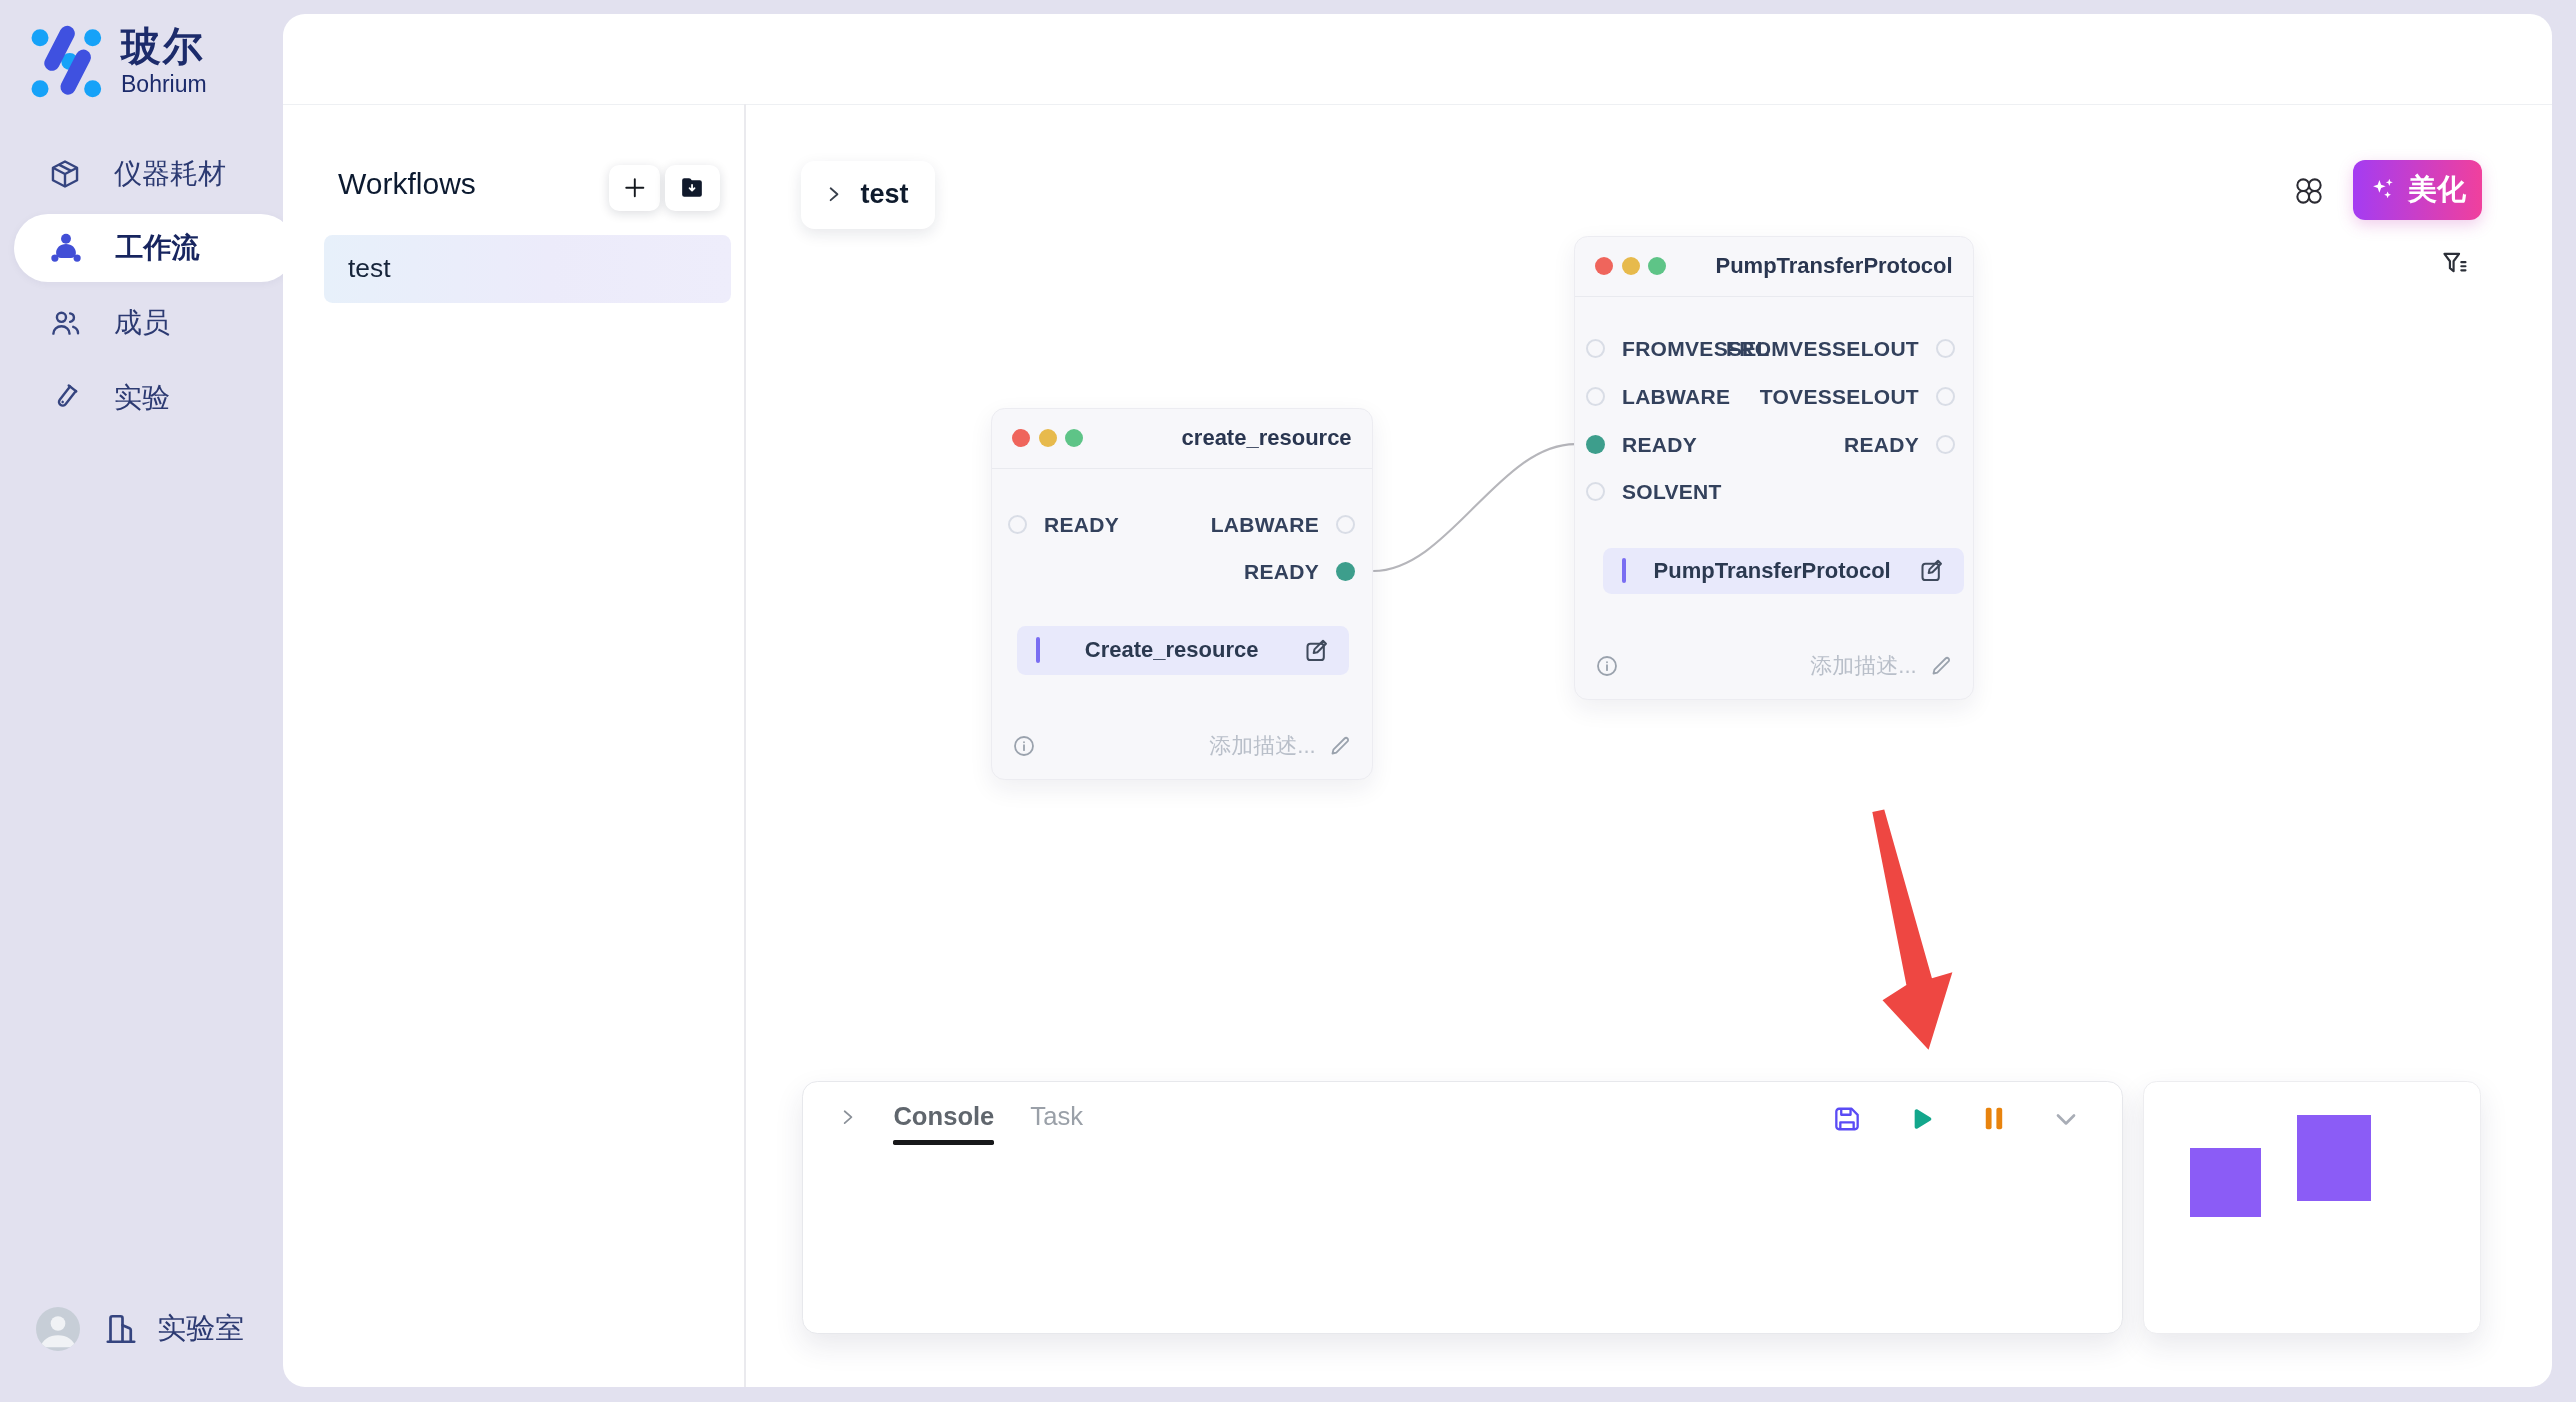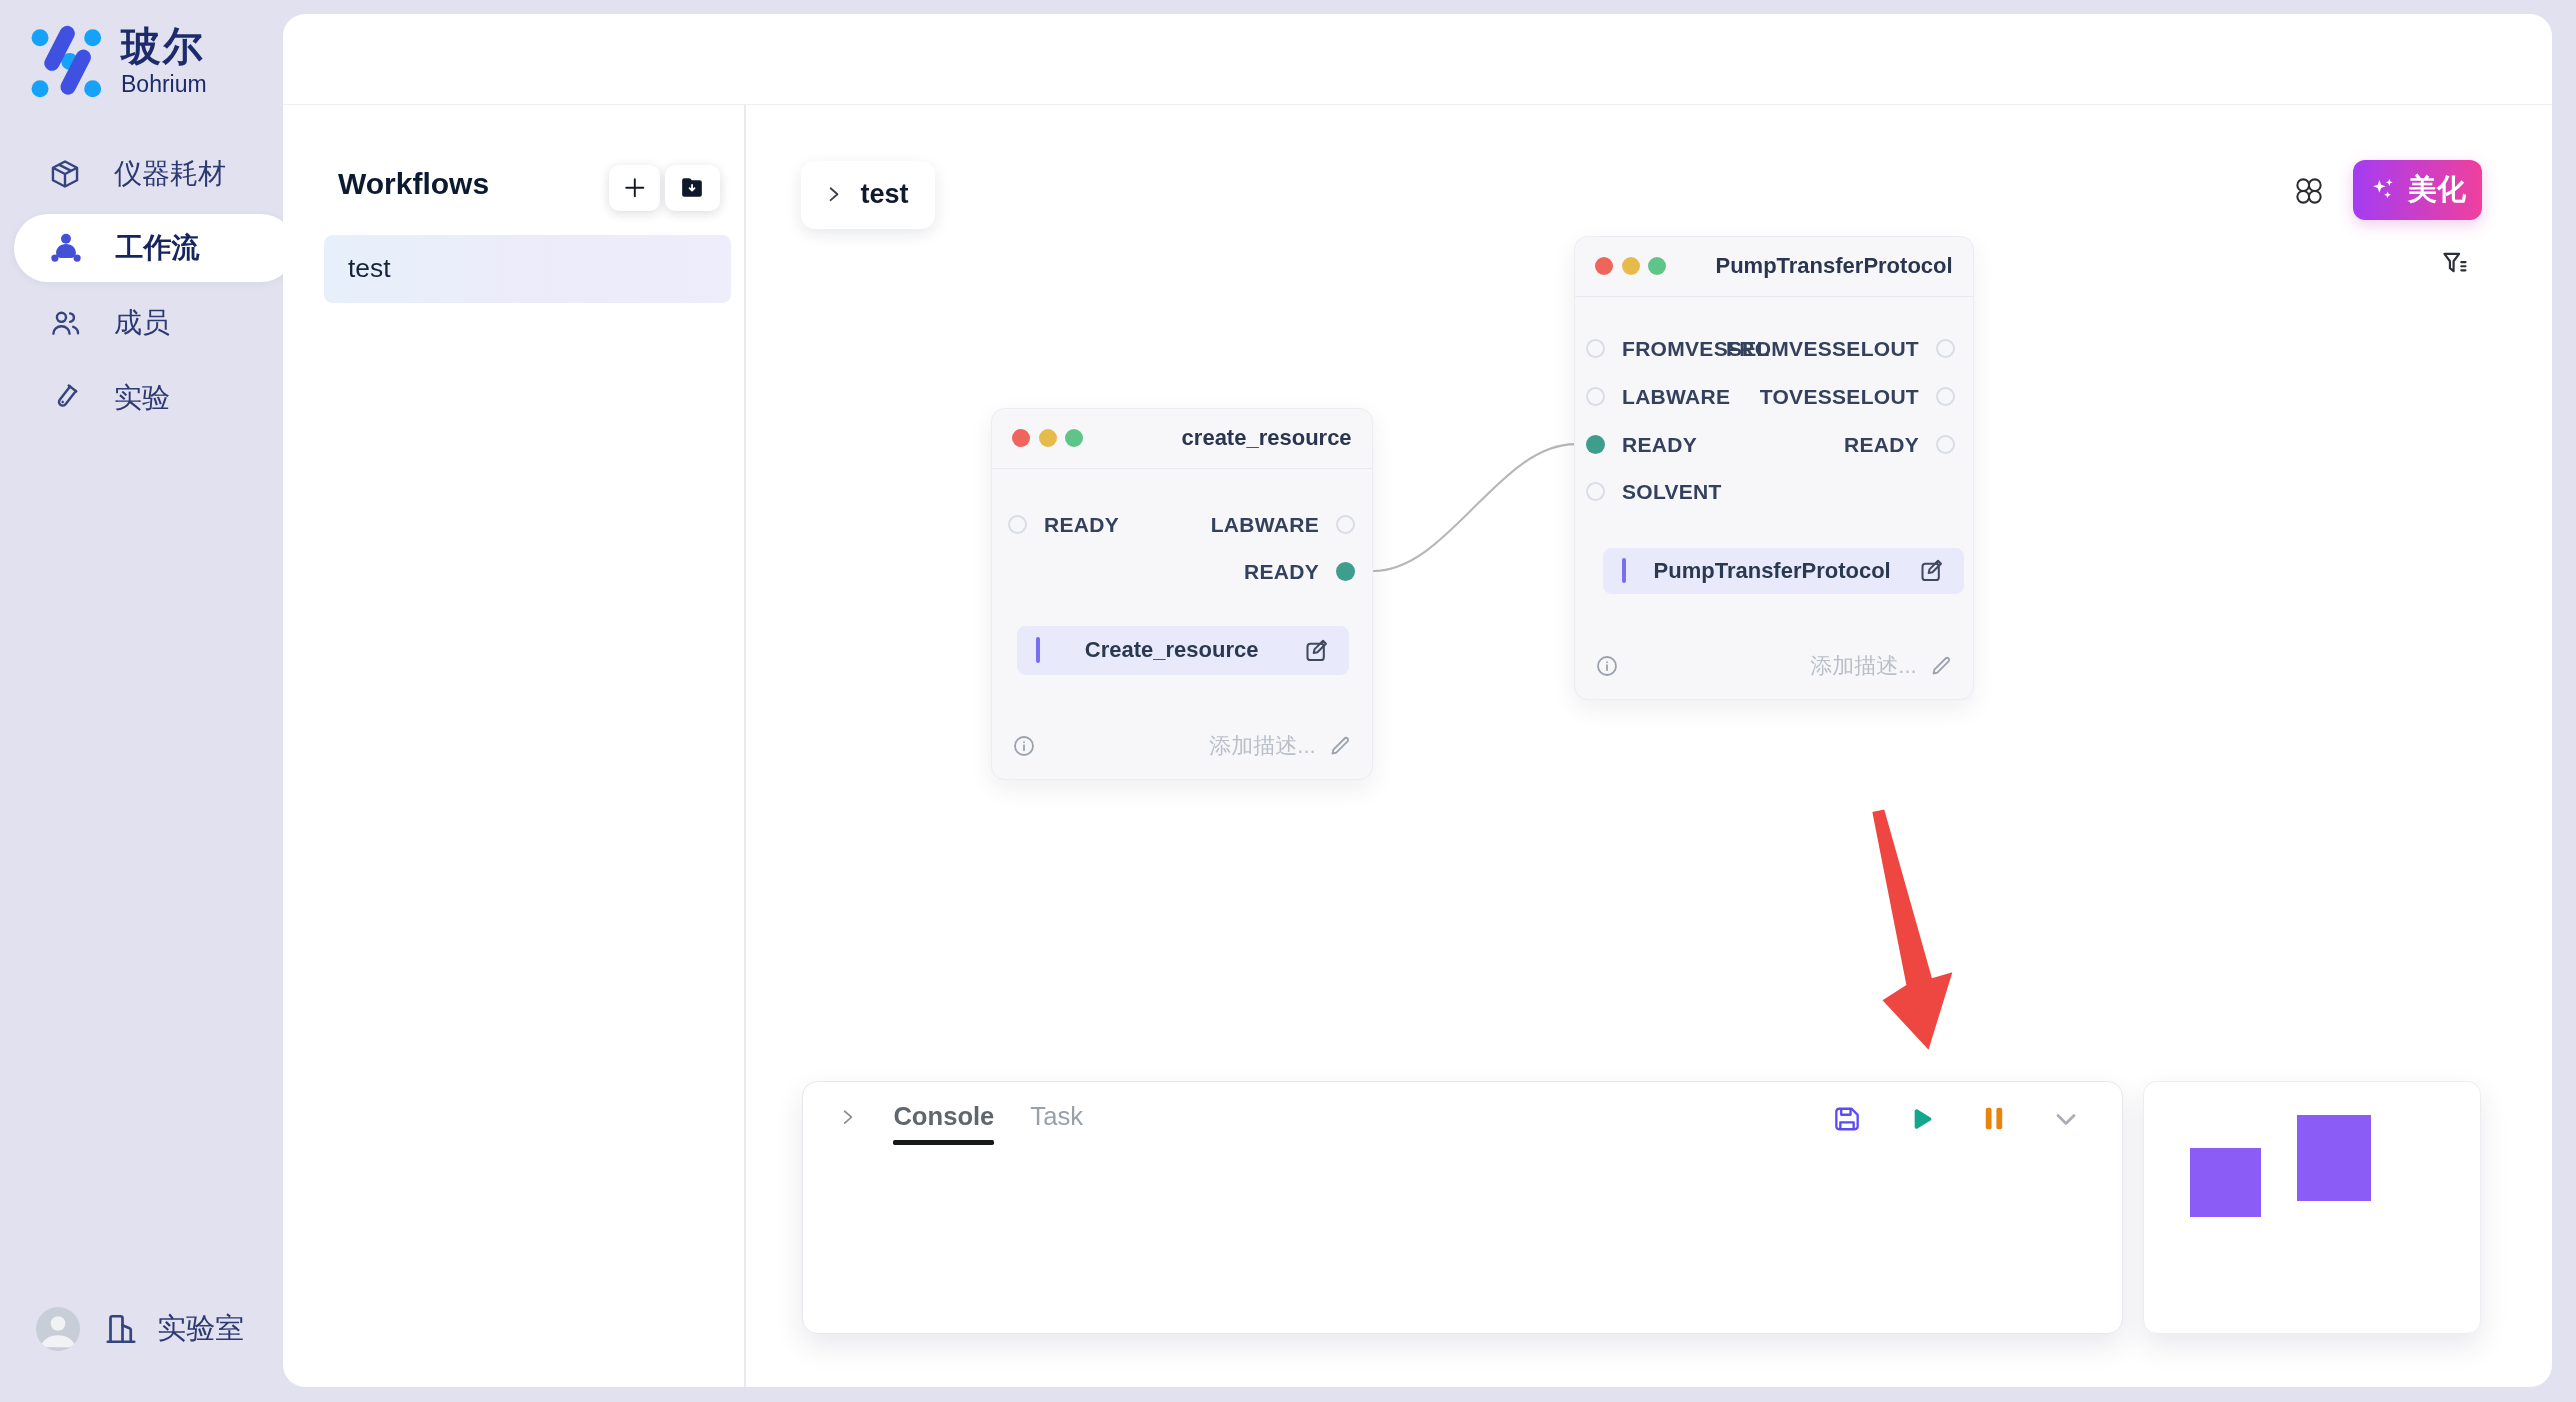--- a/index.html
+++ b/index.html
@@ -24,21 +24,21 @@
   
   .main { position:absolute; left:283px; top:13.6px; width:2269px; height:1373px; background:#ffffff; border-radius:22px; overflow:hidden; }
 
   .tabs { position:absolute; left:55px; top:31px; display:flex; gap:56px; }
   .tab { font-size:26.4px; color:#252e3f; padding-bottom:22px; position:relative; cursor:pointer; }
   .tab.active { font-weight:700; color:#10192b; }
   .tab.active::after { content:""; position:absolute; left:-3.4px; right:-3.4px; bottom:0; height:6px; border-radius:3.4px; background:#4c55d4; }
   .tabs-divider { position:absolute; left:0; top:90px; width:2269px; height:1.7px; background:#eef0f3; }
 
   
-  .wf-title { position:absolute; left:55px; top:153px; font-size:30px; font-weight:700; color:#0c1a30; }
+  .wf-title { position:absolute; left:55px; top:153px; font-size:30px; font-weight:400; color:#0c1a30; }
   .wf-btn { position:absolute; top:151px; width:51px; height:46px; background:#fff; border-radius:10.2px; box-shadow:0 2.6px 10.2px rgba(15,23,42,.14); display:flex; align-items:center; justify-content:center; cursor:pointer; }
   .wf-item { position:absolute; left:41px; top:221px; width:407px; height:68px; border-radius:8.5px; background:linear-gradient(90deg,#e7f0fa 0%,#ecebfa 55%,#eeedfb 100%); display:flex; align-items:center; padding-left:24px; font-size:26.4px; color:#16243a; cursor:pointer; }
   .v-divider { position:absolute; left:461px; top:90px; width:1.7px; bottom:0; background:#eaeaee; }
 
   
   .breadcrumb { position:absolute; left:518px; top:147px; width:134px; height:68px; background:#fff; border-radius:13.6px; box-shadow:0 5.1px 15.3px rgba(20,25,60,.10); display:flex; align-items:center; gap:17px; padding-left:22px; cursor:pointer; }
   .breadcrumb .lbl { font-size:27px; font-weight:700; color:#0f1b2d; }
   .cmd-btn { position:absolute; left:2010px; top:161px; width:32px; height:32px; cursor:pointer; }
   .beautify { position:absolute; left:2070px; top:146px; width:129px; height:60px; border-radius:12px; background:linear-gradient(90deg,#a43cf2,#f0409d); display:flex; align-items:center; justify-content:center; gap:10.2px; cursor:pointer; box-shadow:0 5.1px 15.3px rgba(200,60,180,.25); }
   .beautify .lbl { color:#fff; font-size:29px; font-weight:700; }

